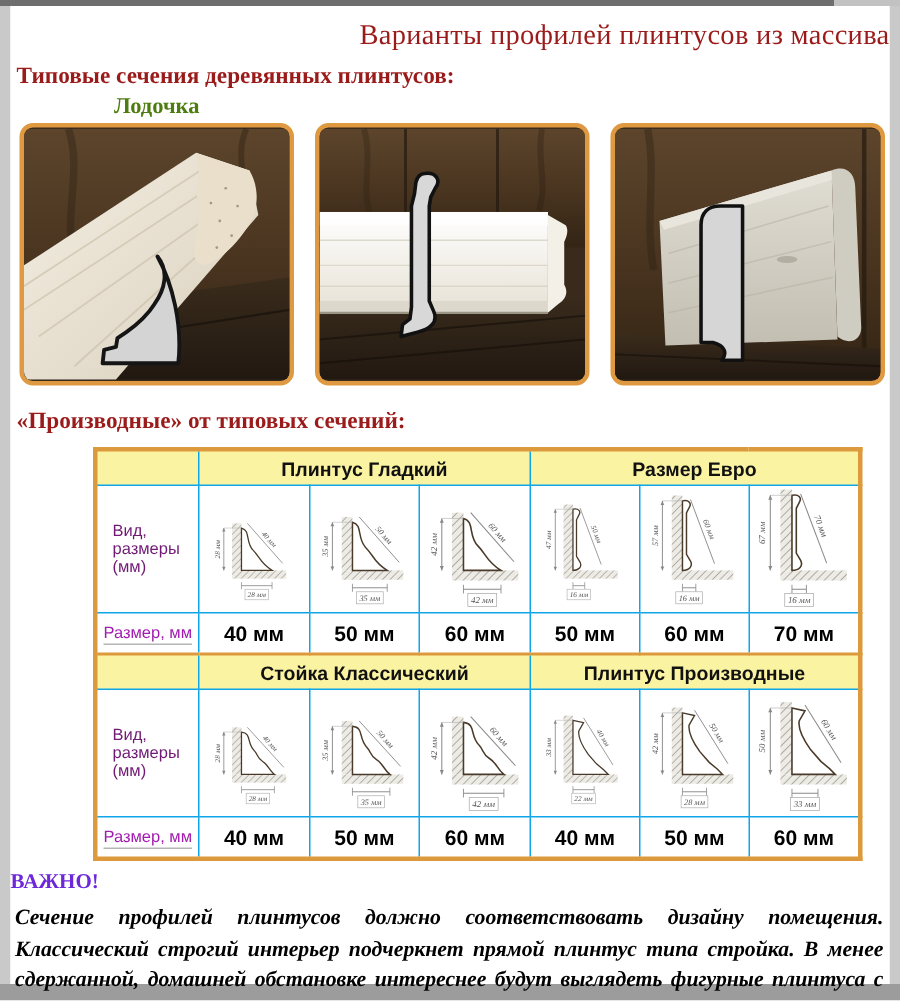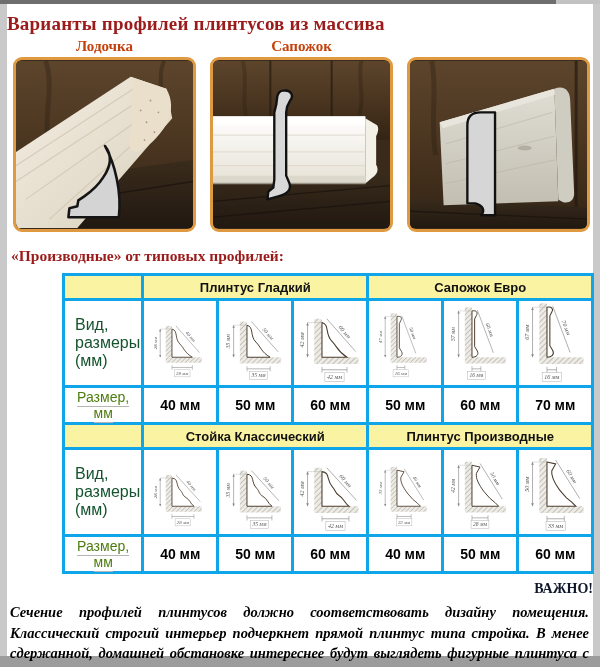--- a/index.html
+++ b/index.html
@@ -13,49 +13,49 @@
     font-family:"Liberation Serif",serif;overflow:hidden;
   }
   
   .frame-top{position:absolute;top:0;left:0;height:4px;width:556px;background:#6e6e6e;}
   .frame-top-right{position:absolute;top:0;left:556px;right:0;height:4px;background:#c2c2c2;}
   .frame-left{position:absolute;top:4px;left:0;width:7px;bottom:11px;background:#c9c9c9;}
   .frame-right{position:absolute;top:4px;right:0;width:7px;bottom:11px;background:#c9c9c9;}
   .frame-bottom{position:absolute;bottom:0;left:0;right:0;height:11px;background:#9c9c9c;}
   .content{position:absolute;top:4px;left:7px;right:7px;bottom:11px;background:#fff;}
 
-  .title{margin:9px 0 0;text-align:left;font-size:19px;font-weight:bold;color:var(--red);letter-spacing:.2px;}
+  .title{margin:9px 0 0;text-align:right;font-size:19px;font-weight:normal;color:var(--red);letter-spacing:.2px;}
   .subhead{margin:7px 0 0 4px;font-size:15.5px;font-weight:bold;color:var(--red);}
   .caps{display:flex;gap:14px;margin:3px 0 0 6px;}
-  .cap{width:183px;text-align:center;font-weight:bold;font-size:15px;color:#c2410c;}
+  .cap{width:183px;text-align:center;font-weight:bold;font-size:15px;color:#4d7c0f;}
   .cap.up{position:relative;top:-3px;}
   .photos{display:flex;gap:14px;margin:2px 0 0 6px;}
   .photo{width:177px;height:169px;border:3px solid #df9a41;border-radius:9px;overflow:hidden;background:#3a2a1b;}
   .photo svg{display:block;}
 
   .subhead2{margin:15px 0 0 4px;font-size:15.5px;font-weight:bold;color:var(--red);}
 
   table.ptable{
     margin:8px 0 0 55px;border-collapse:collapse;width:513px;
     font-family:"Liberation Sans",sans-serif;border:3px solid var(--orange);
   }
-  .ptable td{border:3px solid #0ea5e9;text-align:center;background:#fff;}
+  .ptable td{border:1px solid #0ea5e9;text-align:center;background:#fff;}
   .ptable td.sec{background:var(--hdr);font-weight:bold;font-size:13px;height:20px;color:#111;}
   .ptable tr.hdr td{background:var(--hdr);}
   .ptable tr.hdr.band2 td{border-top:2px solid var(--orange);}
-  .ptable td.lbl{font-size:16px;color:#14532d;text-align:left;padding-left:10px;background:#fff;font-family:"Liberation Sans",sans-serif;}
-  .ptable td.lbl-size{font-size:14px;color:#4d7c0f;background:#fff;}
+  .ptable td.lbl{font-size:11px;color:#701a75;text-align:left;padding-left:10px;background:#fff;font-family:"Liberation Sans",sans-serif;}
+  .ptable td.lbl-size{font-size:11px;color:#a21caf;background:#fff;}
   .ptable td.lbl-size span{border-bottom:1px solid #b5b5b5;padding-bottom:1px;}
   .ptable td.dcell{height:82px;padding:1px 0;}
   .ptable tr.band2d td.dcell{height:76px;}
   .ptable td.scell{font-weight:bold;font-size:14px;height:24px;color:#000;}
   .dcell svg{display:block;margin:0 auto;}
   text.dim{font-family:"Liberation Serif",serif;font-style:italic;font-size:6.2px;fill:#555;}
 
-  .important{margin:7px 0 0;text-align:right;font-weight:bold;font-size:14px;color:#0f172a;}
+  .important{margin:7px 0 0;text-align:left;font-weight:bold;font-size:14px;color:#6d28d9;}
   .note{margin:5px 4px 0 3px;font-weight:bold;font-style:italic;font-size:14.5px;line-height:1.42;text-align:justify;color:#000;}
 </style>
 </head>
 <body>
 
 <svg width="0" height="0" style="position:absolute" aria-hidden="true">
   <defs>
     <pattern id="hatch" width="4" height="4" patternUnits="userSpaceOnUse" patternTransform="rotate(45)">
       <rect width="4" height="4" fill="#ecebe5"></rect>
       <line x1="0" y1="0" x2="0" y2="4" stroke="#9a9288" stroke-width="1"></line>
@@ -87,24 +87,24 @@
 <div class="frame-top"></div>
 <div class="frame-top-right"></div>
 <div class="frame-left"></div>
 <div class="frame-right"></div>
 <div class="frame-bottom"></div>
 
 <div class="content">
 
   <h1 class="title">Варианты профилей плинтусов из массива</h1>
 
+  <div class="subhead">Типовые сечения деревянных плинтусов:</div>
 
   <div class="caps">
     <div class="cap">Лодочка</div>
-    <div class="cap">Сапожок</div>
   </div>
 
   <div class="photos">
 
     <div class="photo">
       <svg width="177" height="169" viewBox="0 0 179 169">
         <rect width="179" height="169" fill="url(#gwall)"></rect>
         <path d="M30,0 C40,30 25,60 35,92" stroke="#2e2115" stroke-width="5" opacity="0.4" fill="none"></path>
         <path d="M150,0 C140,20 155,45 146,70" stroke="#2a1e12" stroke-width="4" opacity="0.4" fill="none"></path>
         <path d="M0,125 L179,100 L179,169 L0,169 Z" fill="url(#gfloor)"></path>
@@ -160,37 +160,37 @@
         <ellipse cx="116" cy="88" rx="7" ry="2.4" fill="#8d897d" opacity="0.45"></ellipse>
         <path d="M146,28 C156,24 162,30 162,40 L166,134 C166,143 157,146 150,140 Z" fill="#cfccc2"></path>
         <g transform="translate(58,52)">
           <path d="M13,0 L28,0 L28,104 L14,104 C18,99 16,94 8,92 L0,92 L0,13 C0,4 5,0 13,0 Z" fill="#d6d6d6" stroke="#111111" stroke-width="2.4" stroke-linejoin="round"></path>
         </g>
       </svg>
     </div>
 
   </div>
 
-  <div class="subhead2">«Производные» от типовых профилей:</div>
+  <div class="subhead2">«Производные» от типовых сечений:</div>
 
   <table class="ptable">
     <colgroup>
       <col style="width:75px">
         <col style="width:74px">
         <col style="width:74px">
         <col style="width:74px">
       <col style="width:72px">
         <col style="width:72px">
         <col style="width:72px">
     </colgroup>
     <tbody>
       <tr class="hdr">
         <td class="sec"></td>
         <td class="sec" colspan="3">Плинтус Гладкий</td>
-        <td class="sec" colspan="3">Сапожок Евро</td>
+        <td class="sec" colspan="3">Размер Евро</td>
       </tr>
       <tr>
         <td class="lbl">Вид, размеры (мм)</td>
         <td class="dcell">
             <svg width="72" height="82" viewBox="0 0 74 92">
               <g transform="translate(28,62) scale(0.88) translate(-28,-62)">
                 <rect x="20" y="22" width="8" height="40" fill="url(#hatch)"></rect>
                 <rect x="20" y="62" width="46" height="7" fill="url(#hatch)"></rect>
                 <path d="M28,26 C36,28 31,38 38,45 C44,51 44,56 54,62 L28,62 Z" fill="#fff" stroke="#4a3a2a" stroke-width="1.1"></path>
                 <line x1="13" y1="26" x2="28" y2="26" stroke="#aaa" stroke-width="0.4"></line>

